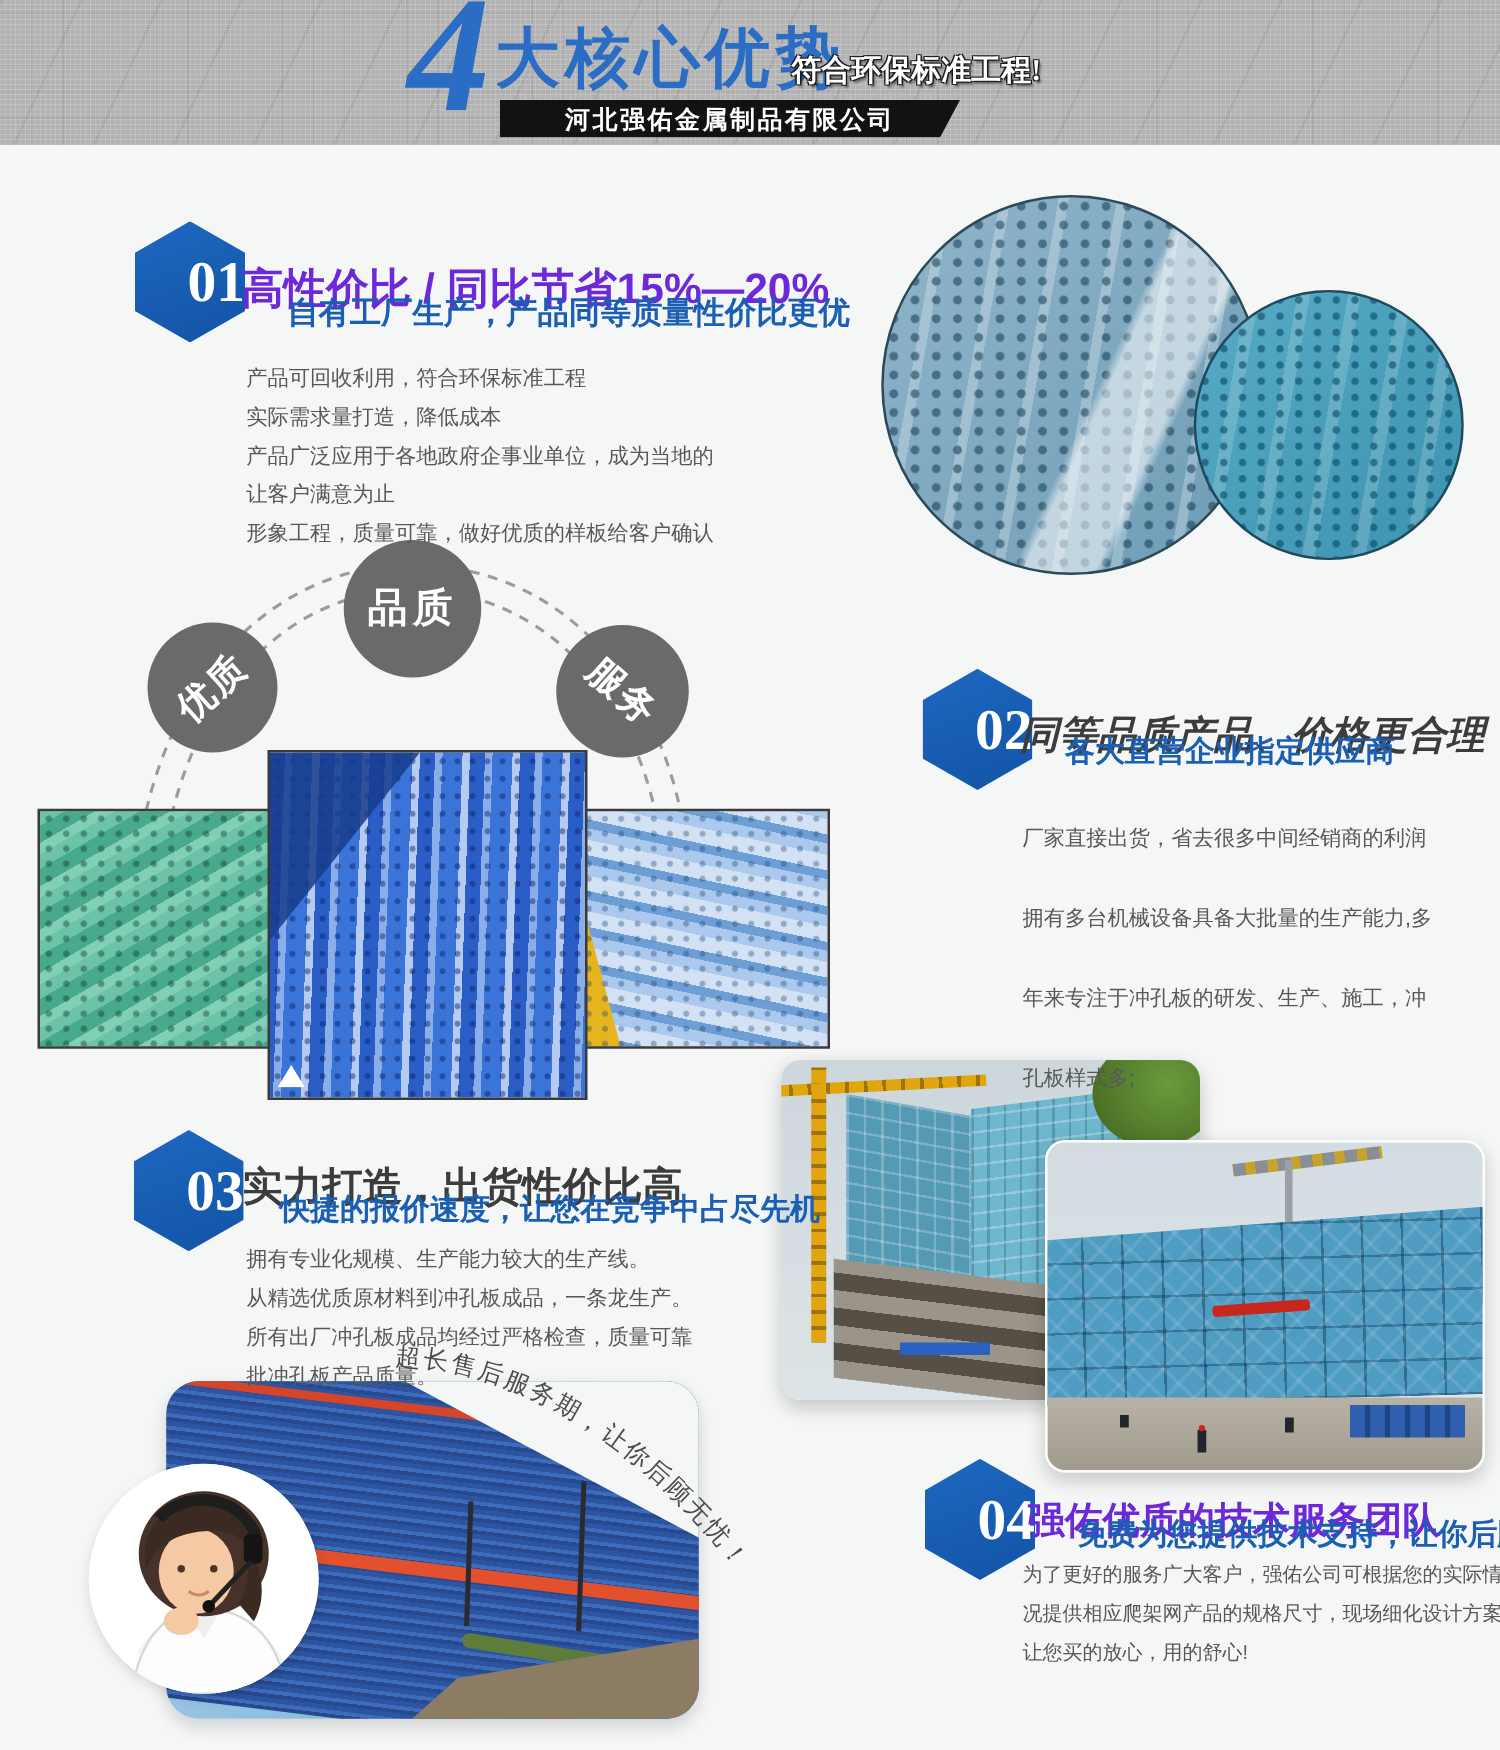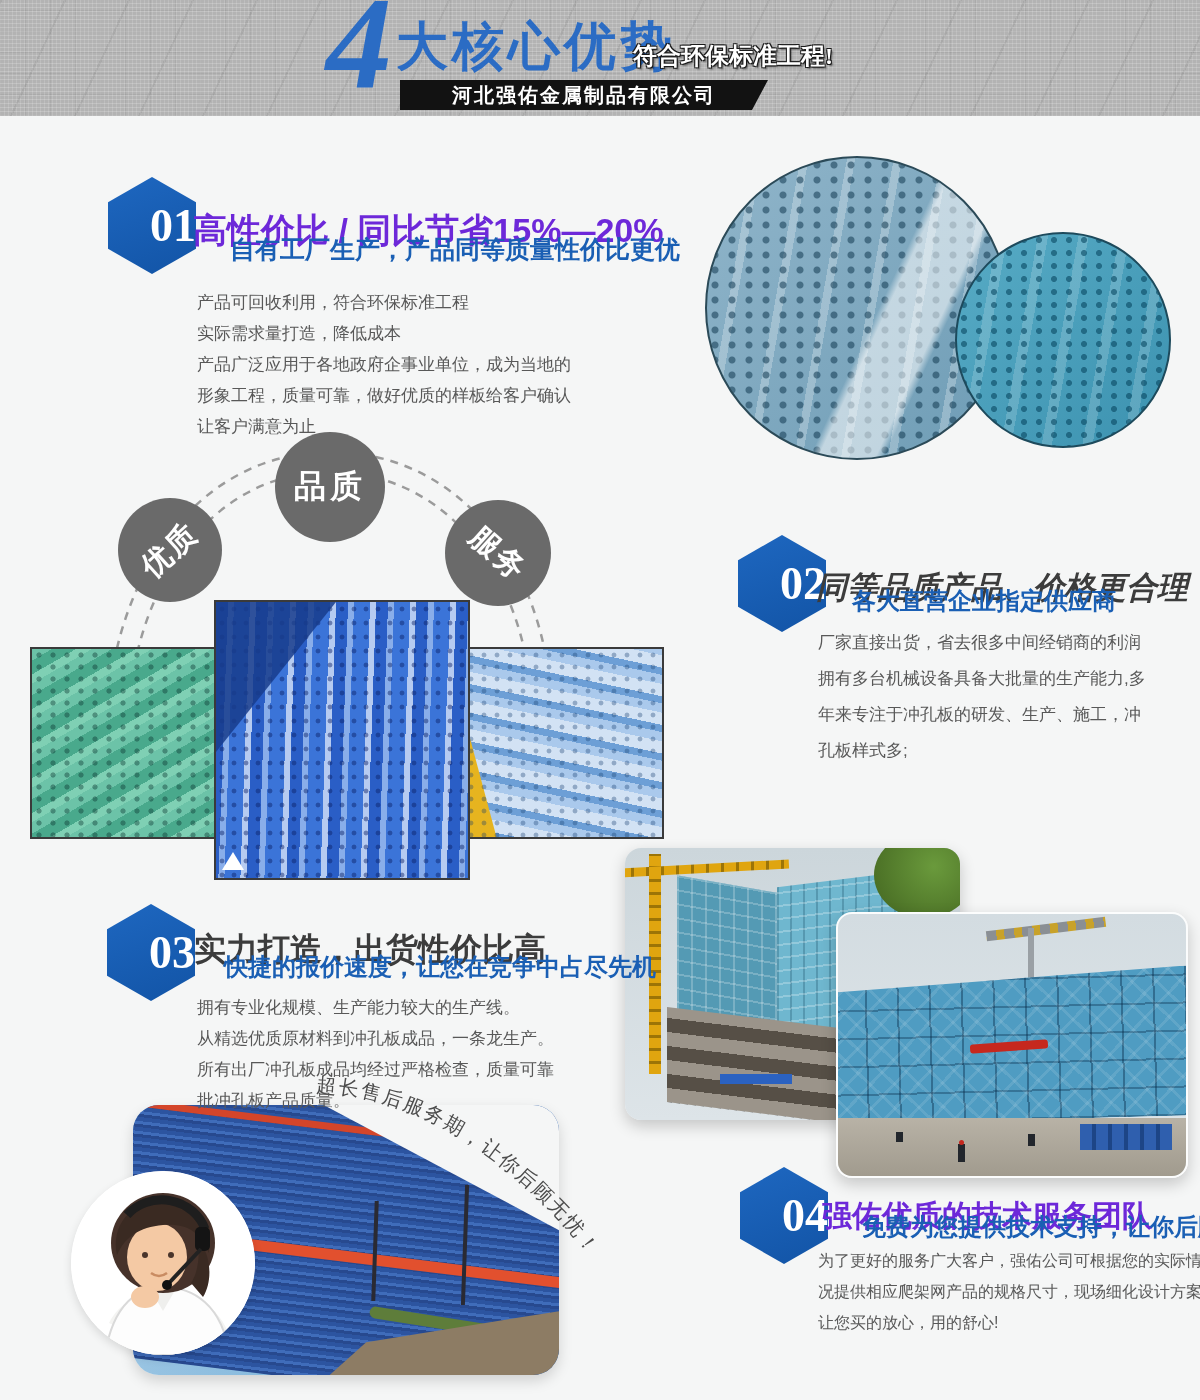--- a/index.html
+++ b/index.html
@@ -44,21 +44,21 @@
   #adv1{left:108px;top:177px;width:540px;height:280px;}
   #adv1 .atitle-sans{left:85px;top:3px;font-size:34px;}
   #adv1 .asub{left:88px;top:56px;font-size:25px;}
   #adv1 .abody{left:89px;top:110px;}
   #adv1 .abody p{line-height:31px;}
 
   #adv2{left:738px;top:535px;width:460px;height:280px;}
   #adv2 .atitle-serif{left:78px;top:6px;font-size:31px;font-style:italic;}
   #adv2 .asub{left:80px;top:50px;font-size:24px;}
   #adv2 .abody{left:80px;top:90px;}
-  #adv2 .abody p{line-height:36px;}
+  #adv2 .abody p{line-height:36px;margin-top:28px;}
 
   #adv3{left:107px;top:904px;width:540px;height:240px;}
   #adv3 .atitle-serif{left:87px;top:4px;font-size:32px;margin-top:20px;}
   #adv3 .asub{left:83px;top:47px;font-size:24px;}
   #adv3 .abody{left:90px;top:88px;}
   #adv3 .abody p{line-height:31px;}
 
   #adv4{left:740px;top:1167px;width:460px;height:240px;}
   #adv4 .atitle-sans{left:82px;top:4px;font-size:30px;}
   #adv4 .asub{left:88px;top:44px;font-size:24px;}
@@ -282,22 +282,22 @@
   <section class="adv" id="adv1">
     <div class="hex">
       <span>01</span>
     </div>
     <h2 class="atitle-sans">高性价比 / 同比节省15%—20%</h2>
     <div class="asub">自有工厂生产，产品同等质量性价比更优</div>
     <div class="abody">
       <p>产品可回收利用，符合环保标准工程</p>
       <p>实际需求量打造，降低成本</p>
       <p>产品广泛应用于各地政府企事业单位，成为当地的</p>
+      <p>让客户满意为止</p>
       <p>形象工程，质量可靠，做好优质的样板给客户确认</p>
-      <p>让客户满意为止</p>
     </div>
   </section>
 
   <section class="adv" id="adv2">
     <div class="hex">
       <span>02</span>
     </div>
     <h2 class="atitle-serif">同等品质产品、价格更合理</h2>
     <div class="asub">各大直营企业指定供应商</div>
     <div class="abody">

